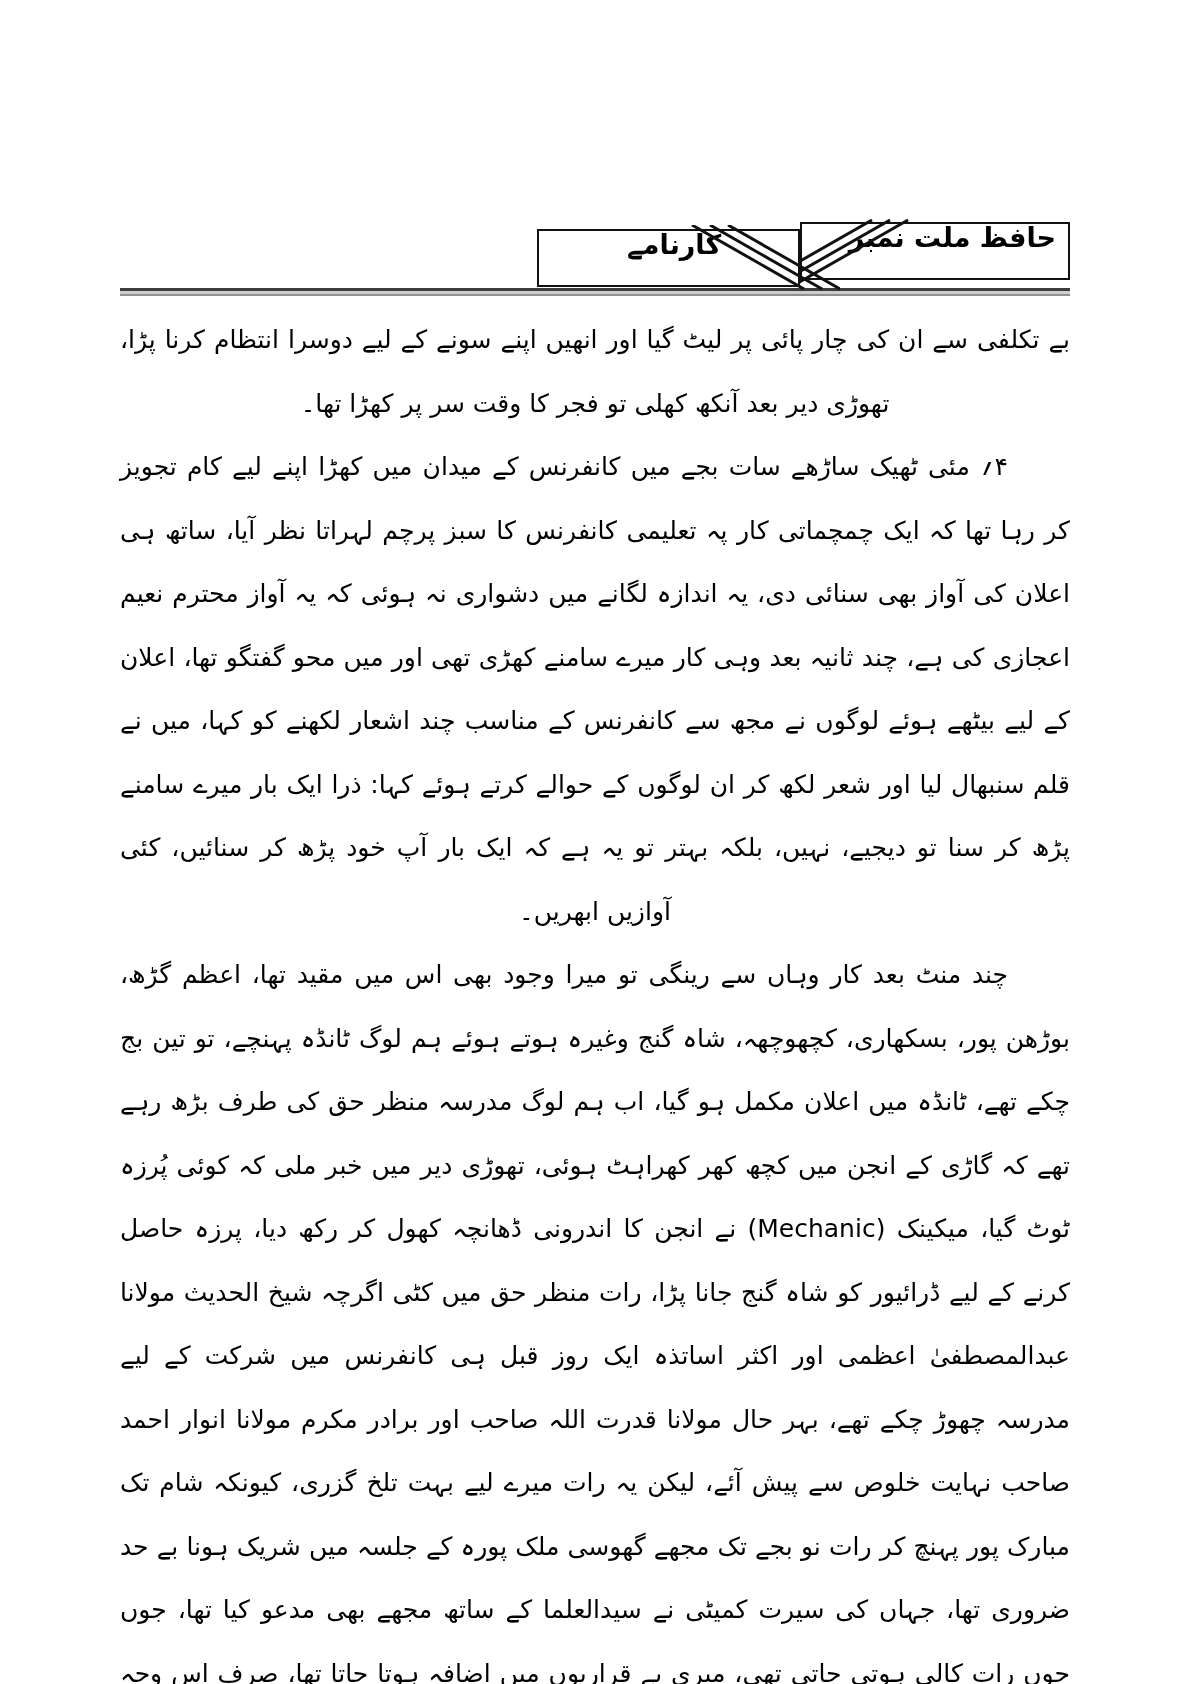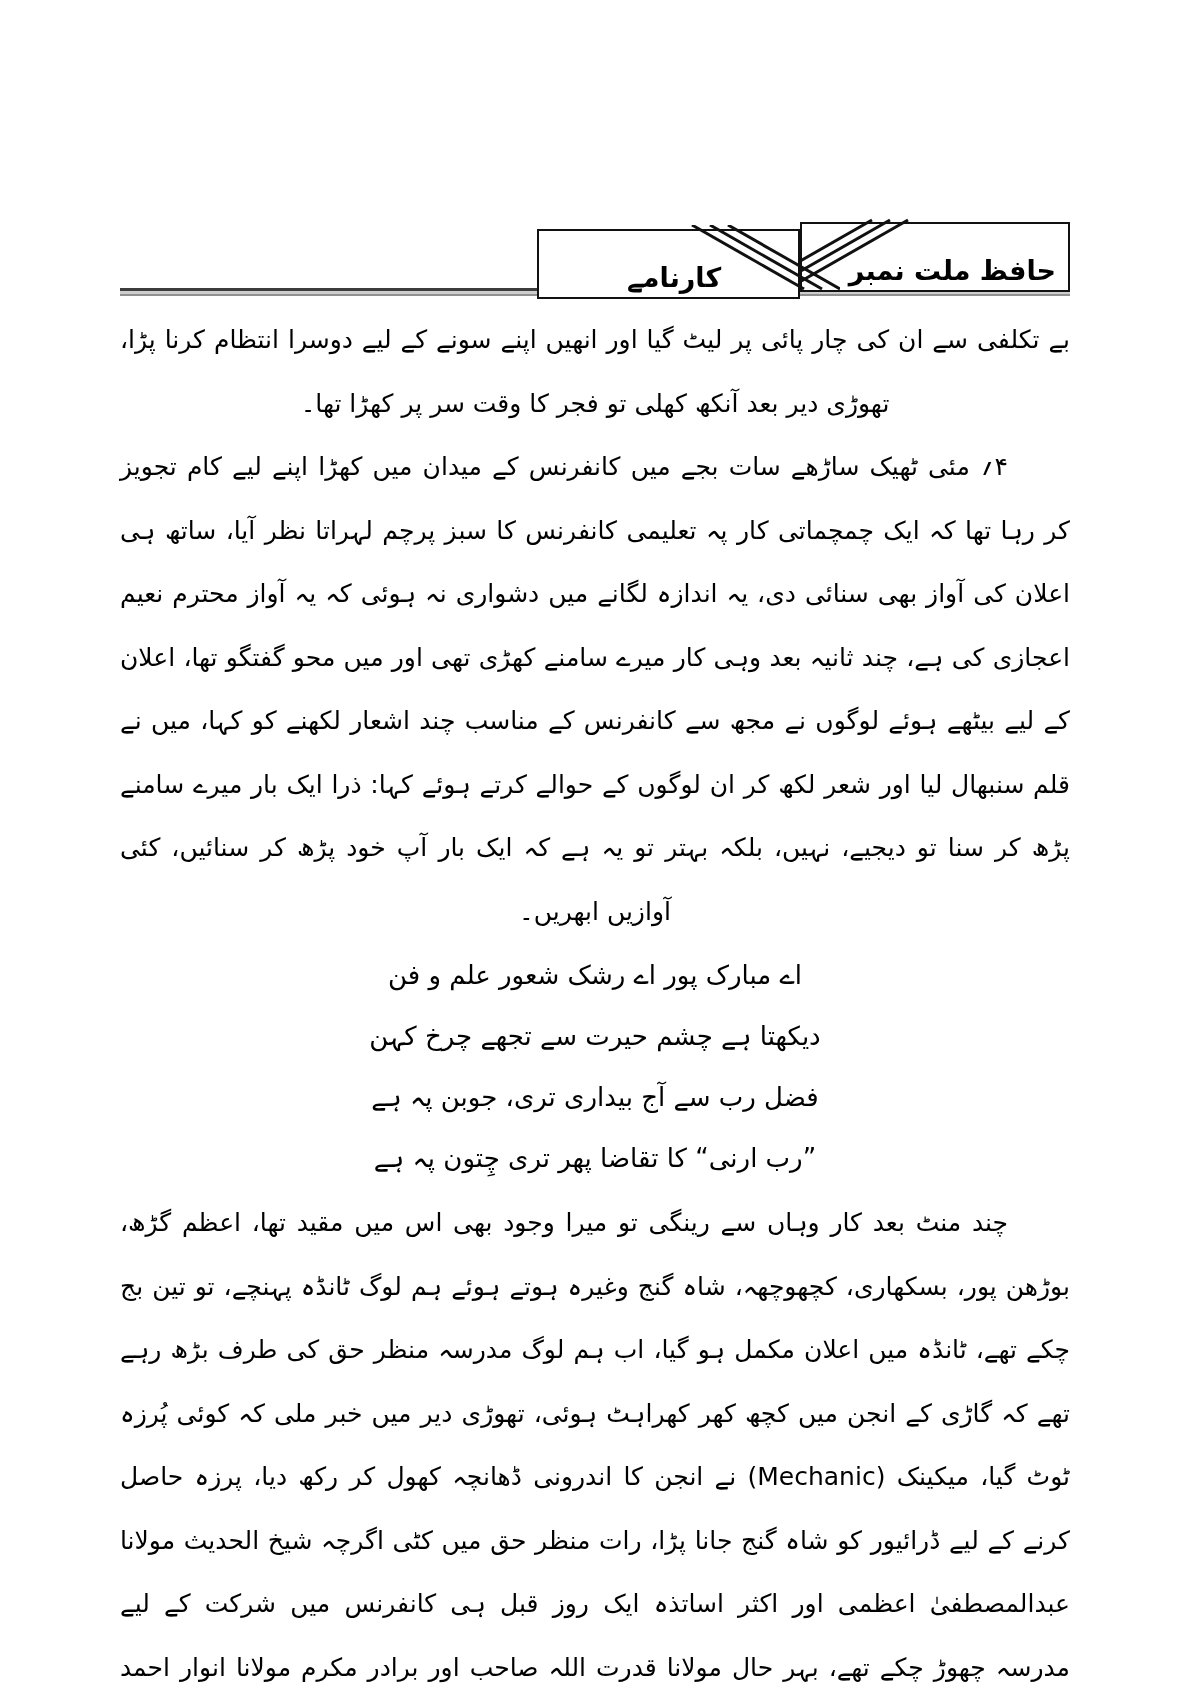--- a/index.html
+++ b/index.html
@@ -22,25 +22,25 @@
     width: 950px;
   }
   
   .header-row {
     display: flex;
     align-items: flex-start;
     height: 66px;
   }
   .banner {
     position: relative;
-    height: 70px;
+    height: 58px;
     border: 2px solid #111;
     background: #fff;
     display: flex;
-    align-items: flex-end;
+    align-items: flex-start;
     overflow: visible;
   }
   .banner-right { width: 270px; }
   .banner-left  { width: 263px; margin-top: 7px; margin-left: 0; }
   .header-row .spacer-left { width: 74px; }
   .banner-label {
     font-size: 27px;
     font-weight: bold;
     white-space: nowrap;
     line-height: 1;
@@ -122,24 +122,18 @@
       </div>
       <div class="spacer-left"></div>
     </div>
 
     <div class="divider"></div>
 
     <div class="body-text">
       <p class="para">بے تکلفی سے ان کی چار پائی پر لیٹ گیا اور انھیں اپنے سونے کے لیے دوسرا انتظام کرنا پڑا، تھوڑی دیر بعد آنکھ کھلی تو فجر کا وقت سر پر کھڑا تھا۔</p>
       <p class="para indent">۴؍ مئی ٹھیک ساڑھے سات بجے میں کانفرنس کے میدان میں کھڑا اپنے لیے کام تجویز کر رہا تھا کہ ایک چمچماتی کار پہ تعلیمی کانفرنس کا سبز پرچم لہراتا نظر آیا، ساتھ ہی اعلان کی آواز بھی سنائی دی، یہ اندازہ لگانے میں دشواری نہ ہوئی کہ یہ آواز محترم نعیم اعجازی کی ہے، چند ثانیہ بعد وہی کار میرے سامنے کھڑی تھی اور میں محو گفتگو تھا، اعلان کے لیے بیٹھے ہوئے لوگوں نے مجھ سے کانفرنس کے مناسب چند اشعار لکھنے کو کہا، میں نے قلم سنبھال لیا اور شعر لکھ کر ان لوگوں کے حوالے کرتے ہوئے کہا: ذرا ایک بار میرے سامنے پڑھ کر سنا تو دیجیے، نہیں، بلکہ بہتر تو یہ ہے کہ ایک بار آپ خود پڑھ کر سنائیں، کئی آوازیں ابھریں۔</p>
 
-      <div class="poem">
-        <div class="verse">اے مبارک پور اے رشک شعور علم و فن</div>
-        <div class="verse">دیکھتا ہے چشم حیرت سے تجھے چرخ کہن</div>
-        <div class="verse">فضل رب سے آج بیداری تری، جوبن پہ ہے</div>
-        <div class="verse">”رب ارنی“ کا تقاضا پھر تری چِتون پہ ہے</div>
-      </div>
 
       <p class="para indent">چند منٹ بعد کار وہاں سے رینگی تو میرا وجود بھی اس میں مقید تھا، اعظم گڑھ، بوڑھن پور، بسکھاری، کچھوچھہ، شاہ گنج وغیرہ ہوتے ہوئے ہم لوگ ٹانڈہ پہنچے، تو تین بج چکے تھے، ٹانڈہ میں اعلان مکمل ہو گیا، اب ہم لوگ مدرسہ منظر حق کی طرف بڑھ رہے تھے کہ گاڑی کے انجن میں کچھ کھر کھراہٹ ہوئی، تھوڑی دیر میں خبر ملی کہ کوئی پُرزہ ٹوٹ گیا، میکینک (Mechanic) نے انجن کا اندرونی ڈھانچہ کھول کر رکھ دیا، پرزہ حاصل کرنے کے لیے ڈرائیور کو شاہ گنج جانا پڑا، رات منظر حق میں کٹی اگرچہ شیخ الحدیث مولانا عبدالمصطفیٰ اعظمی اور اکثر اساتذہ ایک روز قبل ہی کانفرنس میں شرکت کے لیے مدرسہ چھوڑ چکے تھے، بہر حال مولانا قدرت اللہ صاحب اور برادر مکرم مولانا انوار احمد صاحب نہایت خلوص سے پیش آئے، لیکن یہ رات میرے لیے بہت تلخ گزری، کیونکہ شام تک مبارک پور پہنچ کر رات نو بجے تک مجھے گھوسی ملک پورہ کے جلسہ میں شریک ہونا بے حد ضروری تھا، جہاں کی سیرت کمیٹی نے سیدالعلما کے ساتھ مجھے بھی مدعو کیا تھا، جوں جوں رات کالی ہوتی جاتی تھی، میری بے قراریوں میں اضافہ ہوتا جاتا تھا، صرف اس وجہ سے کہ اولاً تو کئی سال سے اس جلسہ میں شریک نہیں ہوا اور آج جب کہ وطن سے اتنے قریب تھا، گھر کی اس تقریب سے دور تھا، لیکن واہ رے اتفاق! اب کوئی ذریعہ نہیں تھا</p>
     </div>
 
   </div>
 </div>
 
 </body></html>

